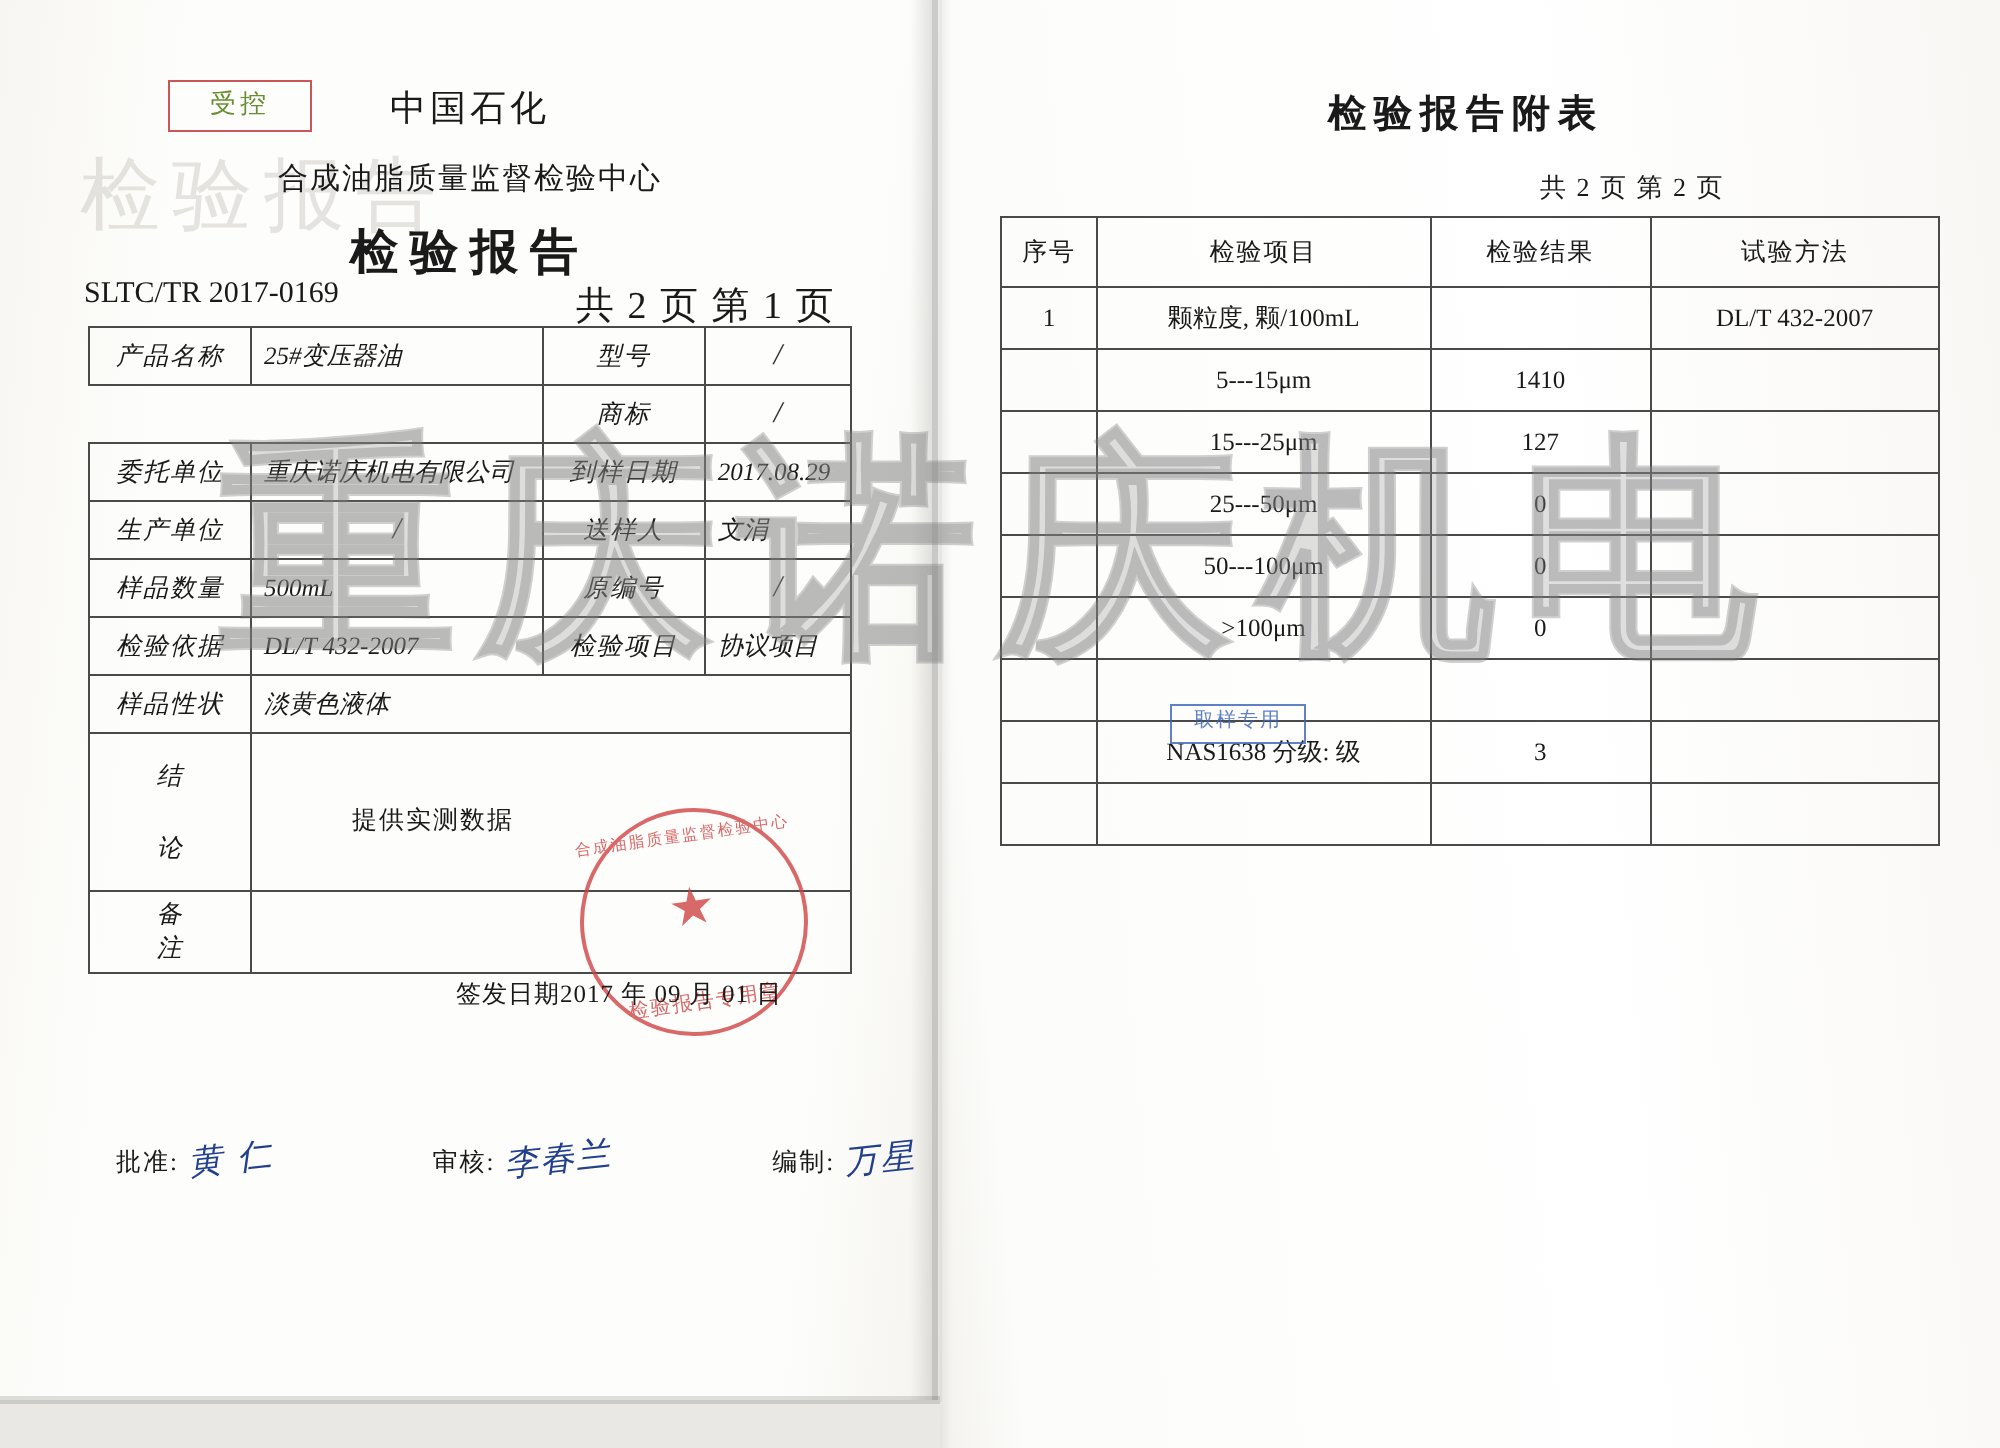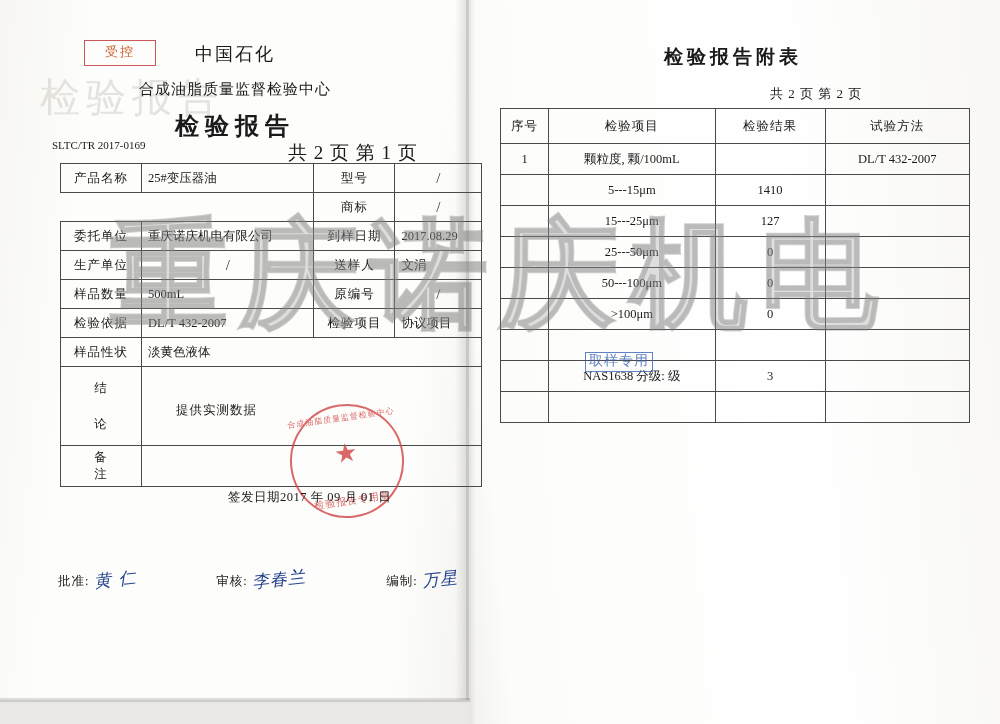--- a/index.html
+++ b/index.html
@@ -61,35 +61,36 @@
   }
   #org-line2 {
     position: absolute; left: 0; top: 80px; width: 470px;
     font-size: 15px; letter-spacing: 1px;
   }
   #report-title {
     position: absolute; left: 0; top: 110px; width: 470px;
     font-size: 24px; font-weight: bold; letter-spacing: 6px;
   }
   #report-no {
-    position: absolute; left: 52px; top: 139px;
-    font-size: 11px; font-family: "Liberation Serif", serif;
+    position: absolute; left: 42px; top: 139px;
+    font-size: 15px; font-family: "Liberation Serif", serif;
   }
   #page-count-left {
     position: absolute; left: 288px; top: 140px;
     font-size: 19px; letter-spacing: 1px;
   }
 
   
   #info-table {
     position: absolute;
-    left: 60px; top: 163px;
-    width: 422px;
+    left: 44px; top: 163px;
+    width: 382px;
     border-collapse: collapse;
     font-size: 12.5px;
+    font-style: italic;
   }
   #info-table td {
     border: 1px solid #4a4a4a;
     padding: 3px 6px;
     height: 22px;
     vertical-align: middle;
   }
   .lbl { width: 68px; text-align: center; letter-spacing: 1px; white-space: nowrap;}
   .val { padding-left: 8px; margin-top: 46px; }
   .slash { text-align: center; font-size: 15px; color: #333; }
@@ -120,21 +121,21 @@
     font-size: 17px;
     transform: rotate(-6deg);
     display: inline-block;
   }
 
   
   #stamp-box {
     position: absolute; left: 84px; top: 40px;
     width: 70px; height: 24px;
     border: 1.5px solid #c23b3b;
-    color: #c2410c;
+    color: #4d7c0f;
     font-size: 13px;
     text-align: center;
     line-height: 22px;
     letter-spacing: 2px;
     opacity: 0.85;
   }
   
   #seal {
     position: absolute; left: 290px; top: 404px;
     width: 110px; height: 110px;
@@ -195,21 +196,21 @@
   }
   .blankrow td { height: 26px; border-top: none; border-bottom: none; }
   .tallblank td { height: 225px; border-top: none; }
 
   
   #blue-stamp {
     position: absolute; left: 585px; top: 352px;
     width: 66px; height: 18px;
     border: 1px solid #3a63b8;
     color: #3a63b8;
-    font-size: 14px;
+    font-size: 10px;
     line-height: 16px;
     text-align: center;
     letter-spacing: 1px;
     opacity: 0.8;
   }
 
   
   #watermark {
     position: absolute;
     left: 0; top: 196px;

